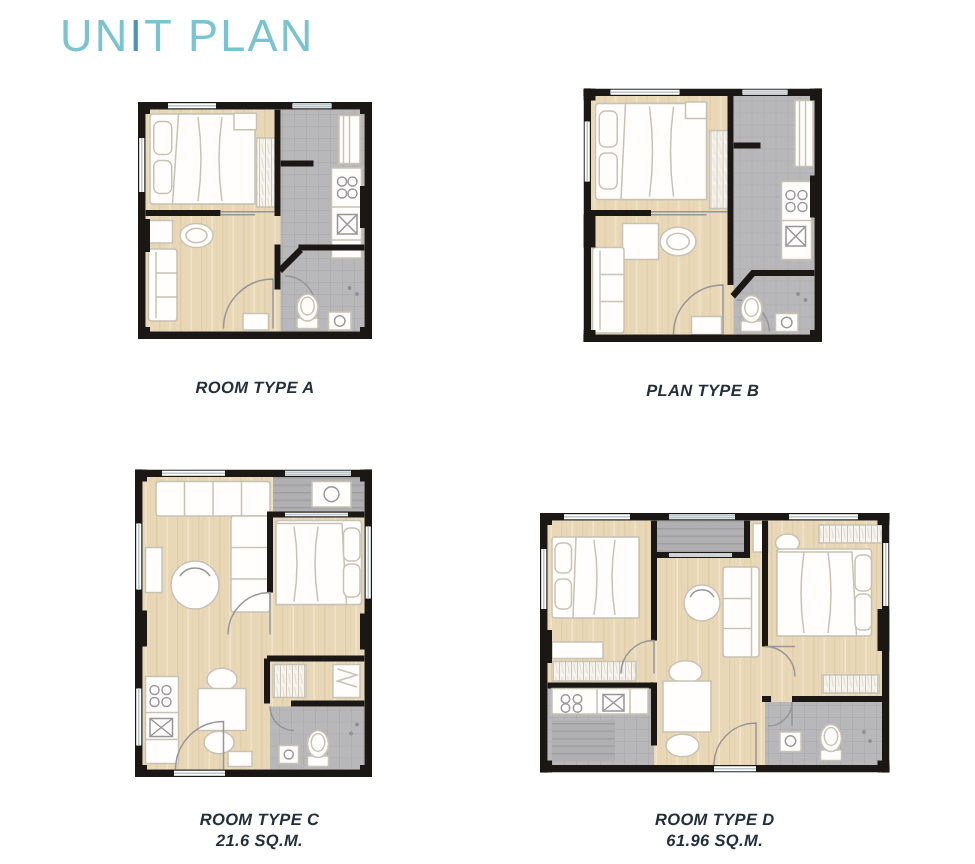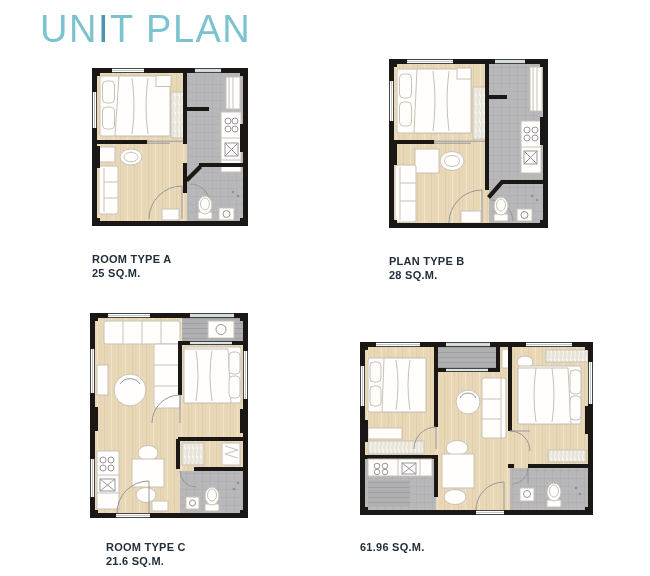--- a/index.html
+++ b/index.html
@@ -3,38 +3,38 @@
 <meta charset="utf-8">
 <style>
   html,body{margin:0;padding:0;}
   body{
     width:650px;height:576px;position:relative;overflow:hidden;
     background:var(--background,#fff);
     font-family:"Liberation Sans", sans-serif;
   }
   .title{
     position:absolute;left:40px;top:8px;margin:0;
-    font-size:38px;font-weight:400;letter-spacing:1.5px;
+    font-size:30px;font-weight:400;letter-spacing:1.5px;
     color:var(--accent,#7ac3cf);
   }
   .title .accent-i{color:var(--accent-dark,#4c96b4);}
   figure.fp{position:absolute;margin:0;padding:0;}
   figure.fp svg{display:block;width:100%;height:100%;}
   .fp-a{left:92px;top:68px;width:156px;height:158px;}
   .fp-b{left:389px;top:59px;width:159px;height:169px;}
   .fp-c{left:90px;top:313px;width:158px;height:205px;}
   .fp-d{left:360px;top:342px;width:233px;height:173px;}
   .caption{
-    position:absolute;
+    position:absolute;text-align:center;
     font-size:11px;font-weight:bold;line-height:13.5px;
-    letter-spacing:.25px;color:var(--caption-text,#232f3b);
+    letter-spacing:.25px;color:var(--caption-text,#232f3b);font-style:italic;
   }
   .cap-a{left:92px;top:253px;width:156px;}
   .cap-b{left:389px;top:255px;width:159px;}
-  .cap-c{left:106px;top:541px;width:158px;}
+  .cap-c{left:94px;top:541px;width:158px;}
   .cap-d{left:360px;top:541px;width:233px;}
   
   svg .wall{fill:var(--wall,#1a1715);}
   svg .wood{fill:url(#wood);}
   svg .tile{fill:url(#tile);}
   svg .deck{fill:url(#deck);}
   svg .ward{fill:url(#hang);stroke:var(--furniture-stroke,#c8c2b5);stroke-width:1;}
   svg .furn{fill:#fffefd;stroke:var(--furniture-stroke,#c8c2b5);stroke-width:1;}
   svg .ln{fill:none;stroke:var(--furniture-stroke,#c8c2b5);stroke-width:1;}
   svg .ln2{fill:none;stroke:#96969a;stroke-width:1;}
@@ -146,21 +146,20 @@
         <path class="winln" d="M20 2.5 H52"></path>
     <rect class="win" x="103" y="0.8" width="26" height="3.4"></rect>
         <path class="winln" d="M103 1.8 H129 M103 3.2 H129"></path>
     <rect class="win" x="0.8" y="24" width="3.4" height="36"></rect>
         <path class="winln" d="M2.5 24 V60"></path>
   </g>
 </svg>
 </figure>
 <div class="caption cap-a">
   <div>ROOM TYPE A</div>
-  <div>25 SQ.M.</div>
 </div>
 
 <figure class="fp fp-b">
 <svg viewBox="0 0 159 169">
   <rect class="wood" x="5" y="5" width="149" height="159"></rect>
   <rect class="tile" x="100" y="5" width="54" height="159"></rect>
   <g>
     <rect class="furn" x="8" y="10" width="74" height="64" rx="2"></rect>
     <path class="furn" d="M28 10 L82 10 L82 74 L25 74 Z"></path>
     <path class="ln" d="M44 12 Q48 42 44 72 M60 12 Q56 42 60 72"></path>
@@ -230,21 +229,20 @@
         <path class="winln" d="M18 2.5 H64"></path>
     <rect class="win" x="106" y="0.8" width="30" height="3.4"></rect>
         <path class="winln" d="M106 1.8 H136 M106 3.2 H136"></path>
     <rect class="win" x="0.8" y="22" width="3.4" height="40"></rect>
         <path class="winln" d="M2.5 22 V62"></path>
   </g>
 </svg>
 </figure>
 <div class="caption cap-b">
   <div>PLAN TYPE B</div>
-  <div>28 SQ.M.</div>
 </div>
 
 <figure class="fp fp-c">
 <svg viewBox="0 0 158 205">
   <rect class="wood" x="5" y="5" width="148" height="195"></rect>
   <rect class="deck" x="92" y="5" width="61" height="25"></rect>
   <rect class="tile" x="90" y="158" width="63" height="42"></rect>
   <g>
     <rect class="furn" x="118" y="8" width="26" height="17"></rect>
     <circle class="ln2" cx="131" cy="16.5" r="5"></circle>
@@ -437,14 +435,15 @@
     <rect class="win" x="0.8" y="24" width="3.4" height="40"></rect>
         <path class="winln" d="M2.5 24 V64"></path>
     <rect class="win" x="228.8" y="20" width="3.4" height="42"></rect>
         <path class="winln" d="M230.5 20 V62"></path>
     <rect class="win" x="116" y="168.8" width="28" height="3.4"></rect>
         <path class="winln" d="M116 170.5 H144"></path>
   </g>
 </svg>
 </figure>
 <div class="caption cap-d">
+  <div>ROOM TYPE D</div>
   <div>61.96 SQ.M.</div>
 </div>
 
 </body></html>

